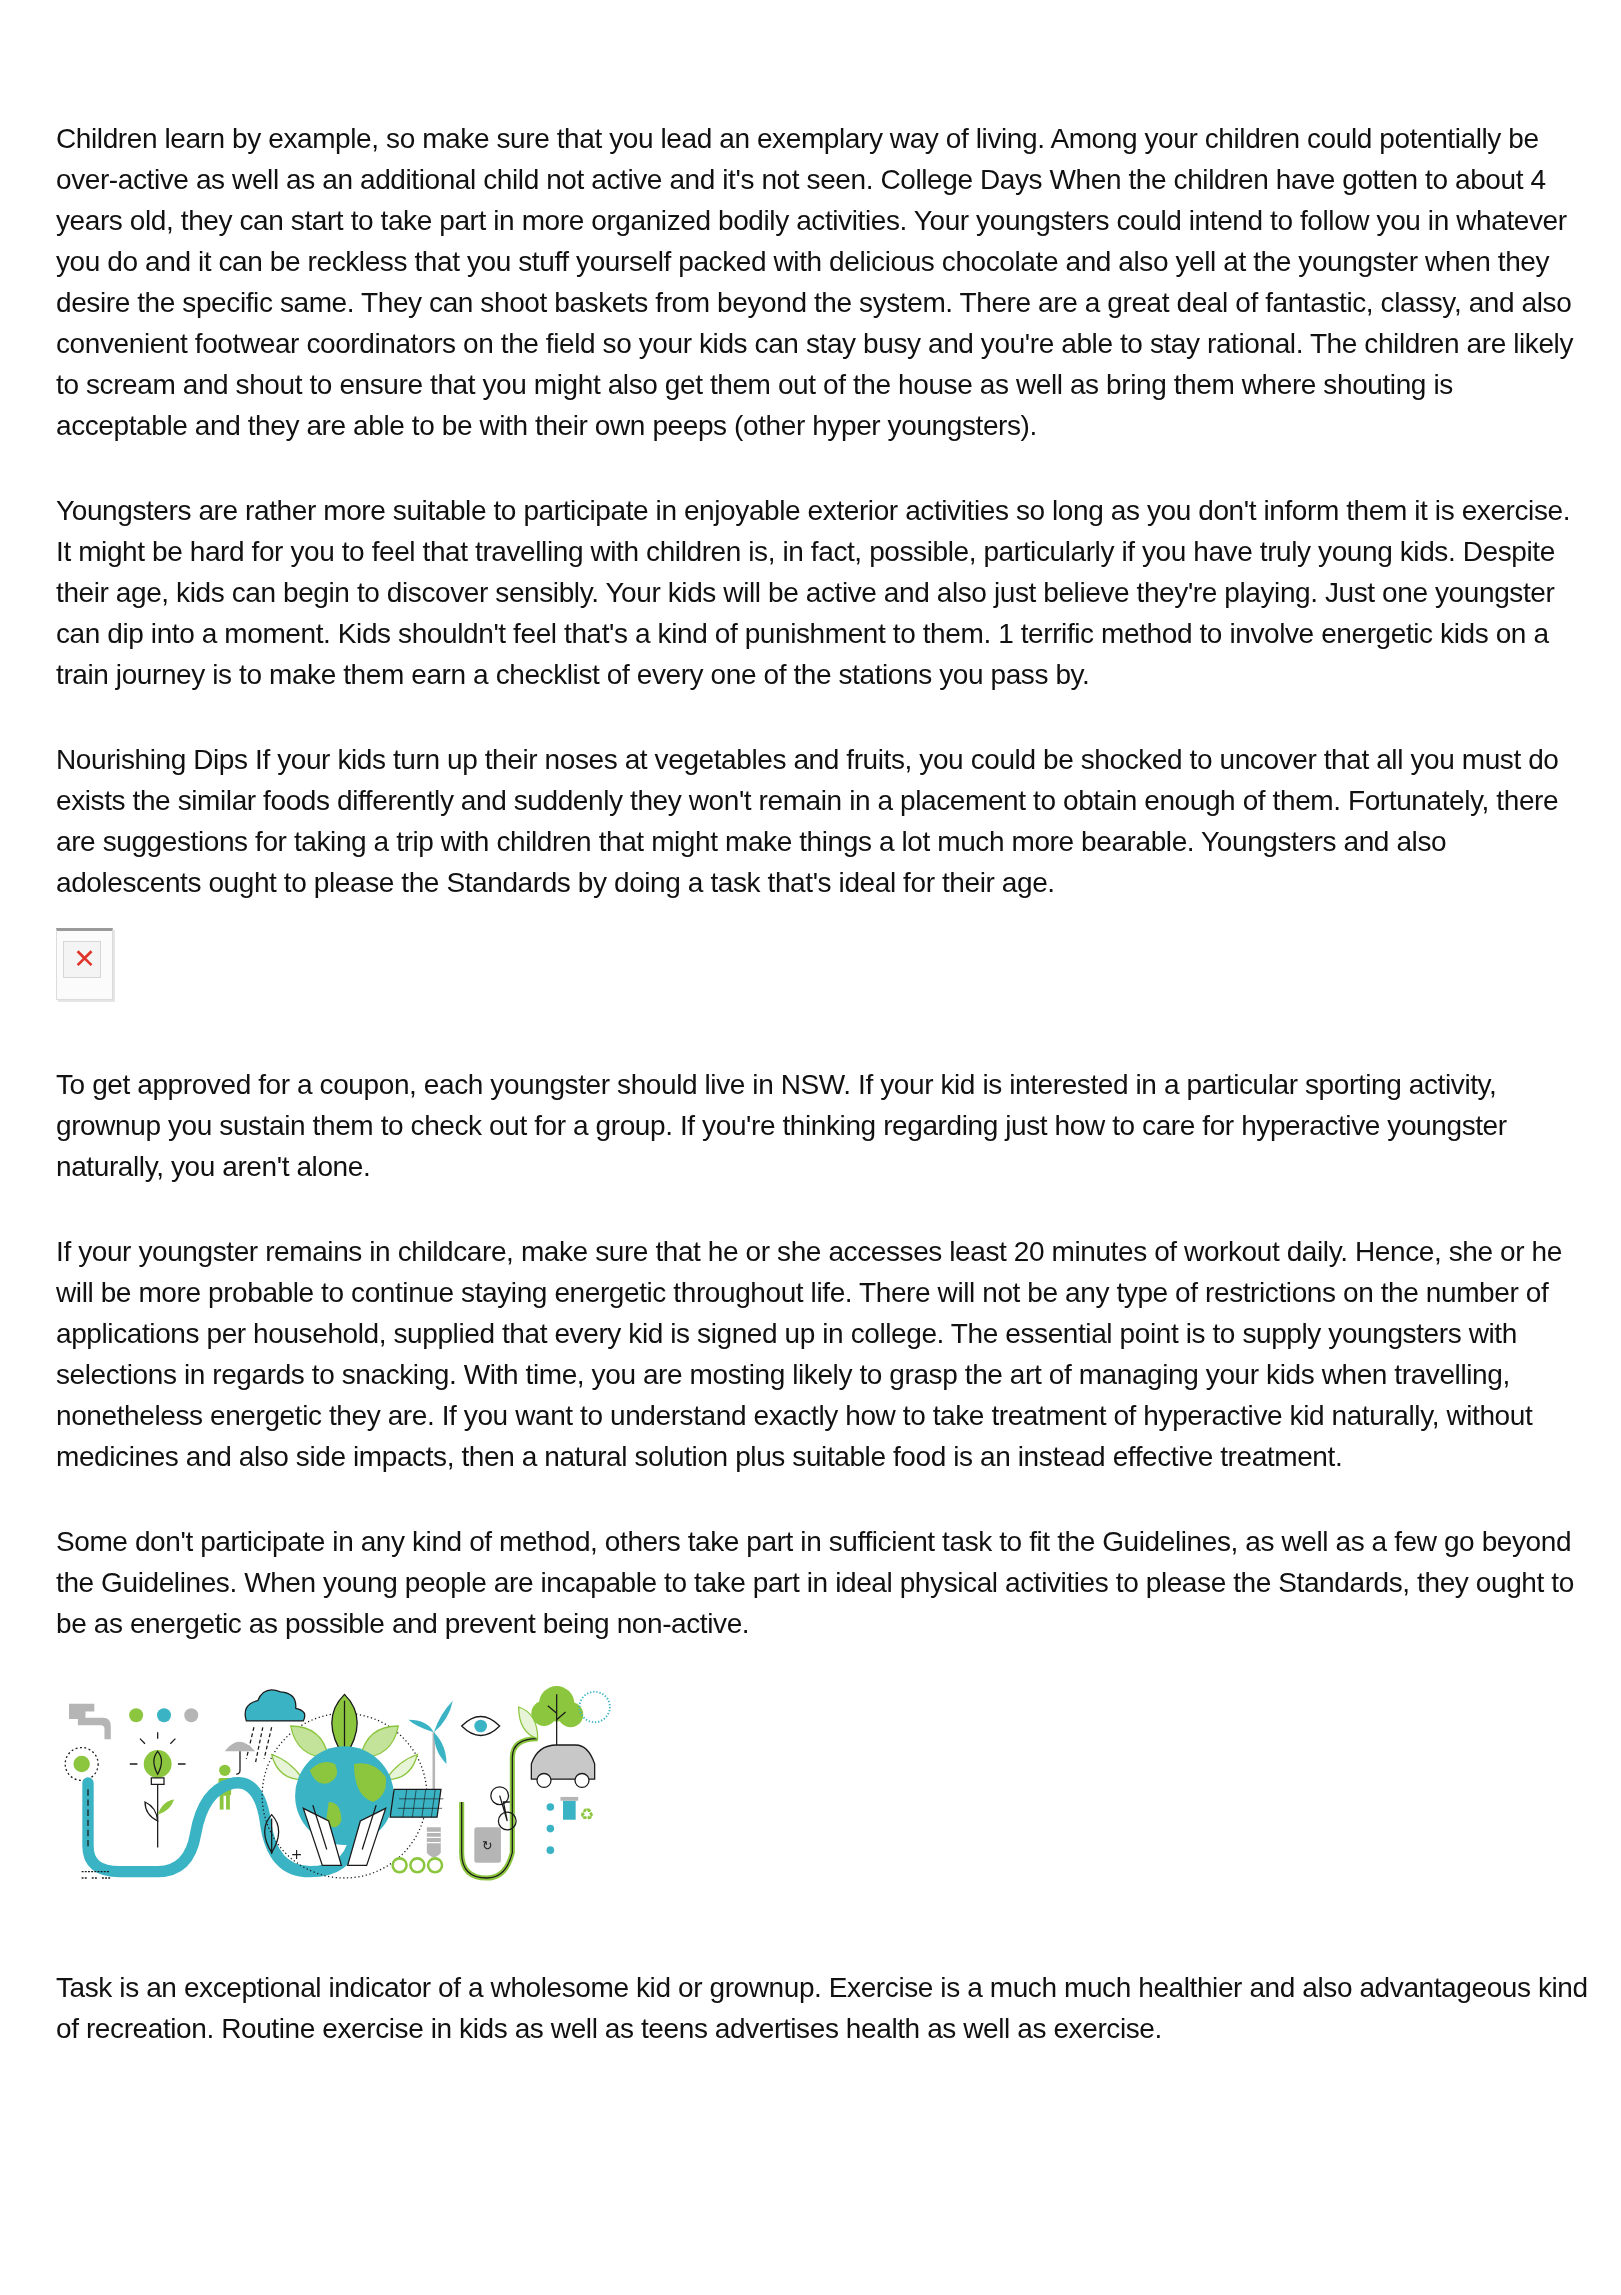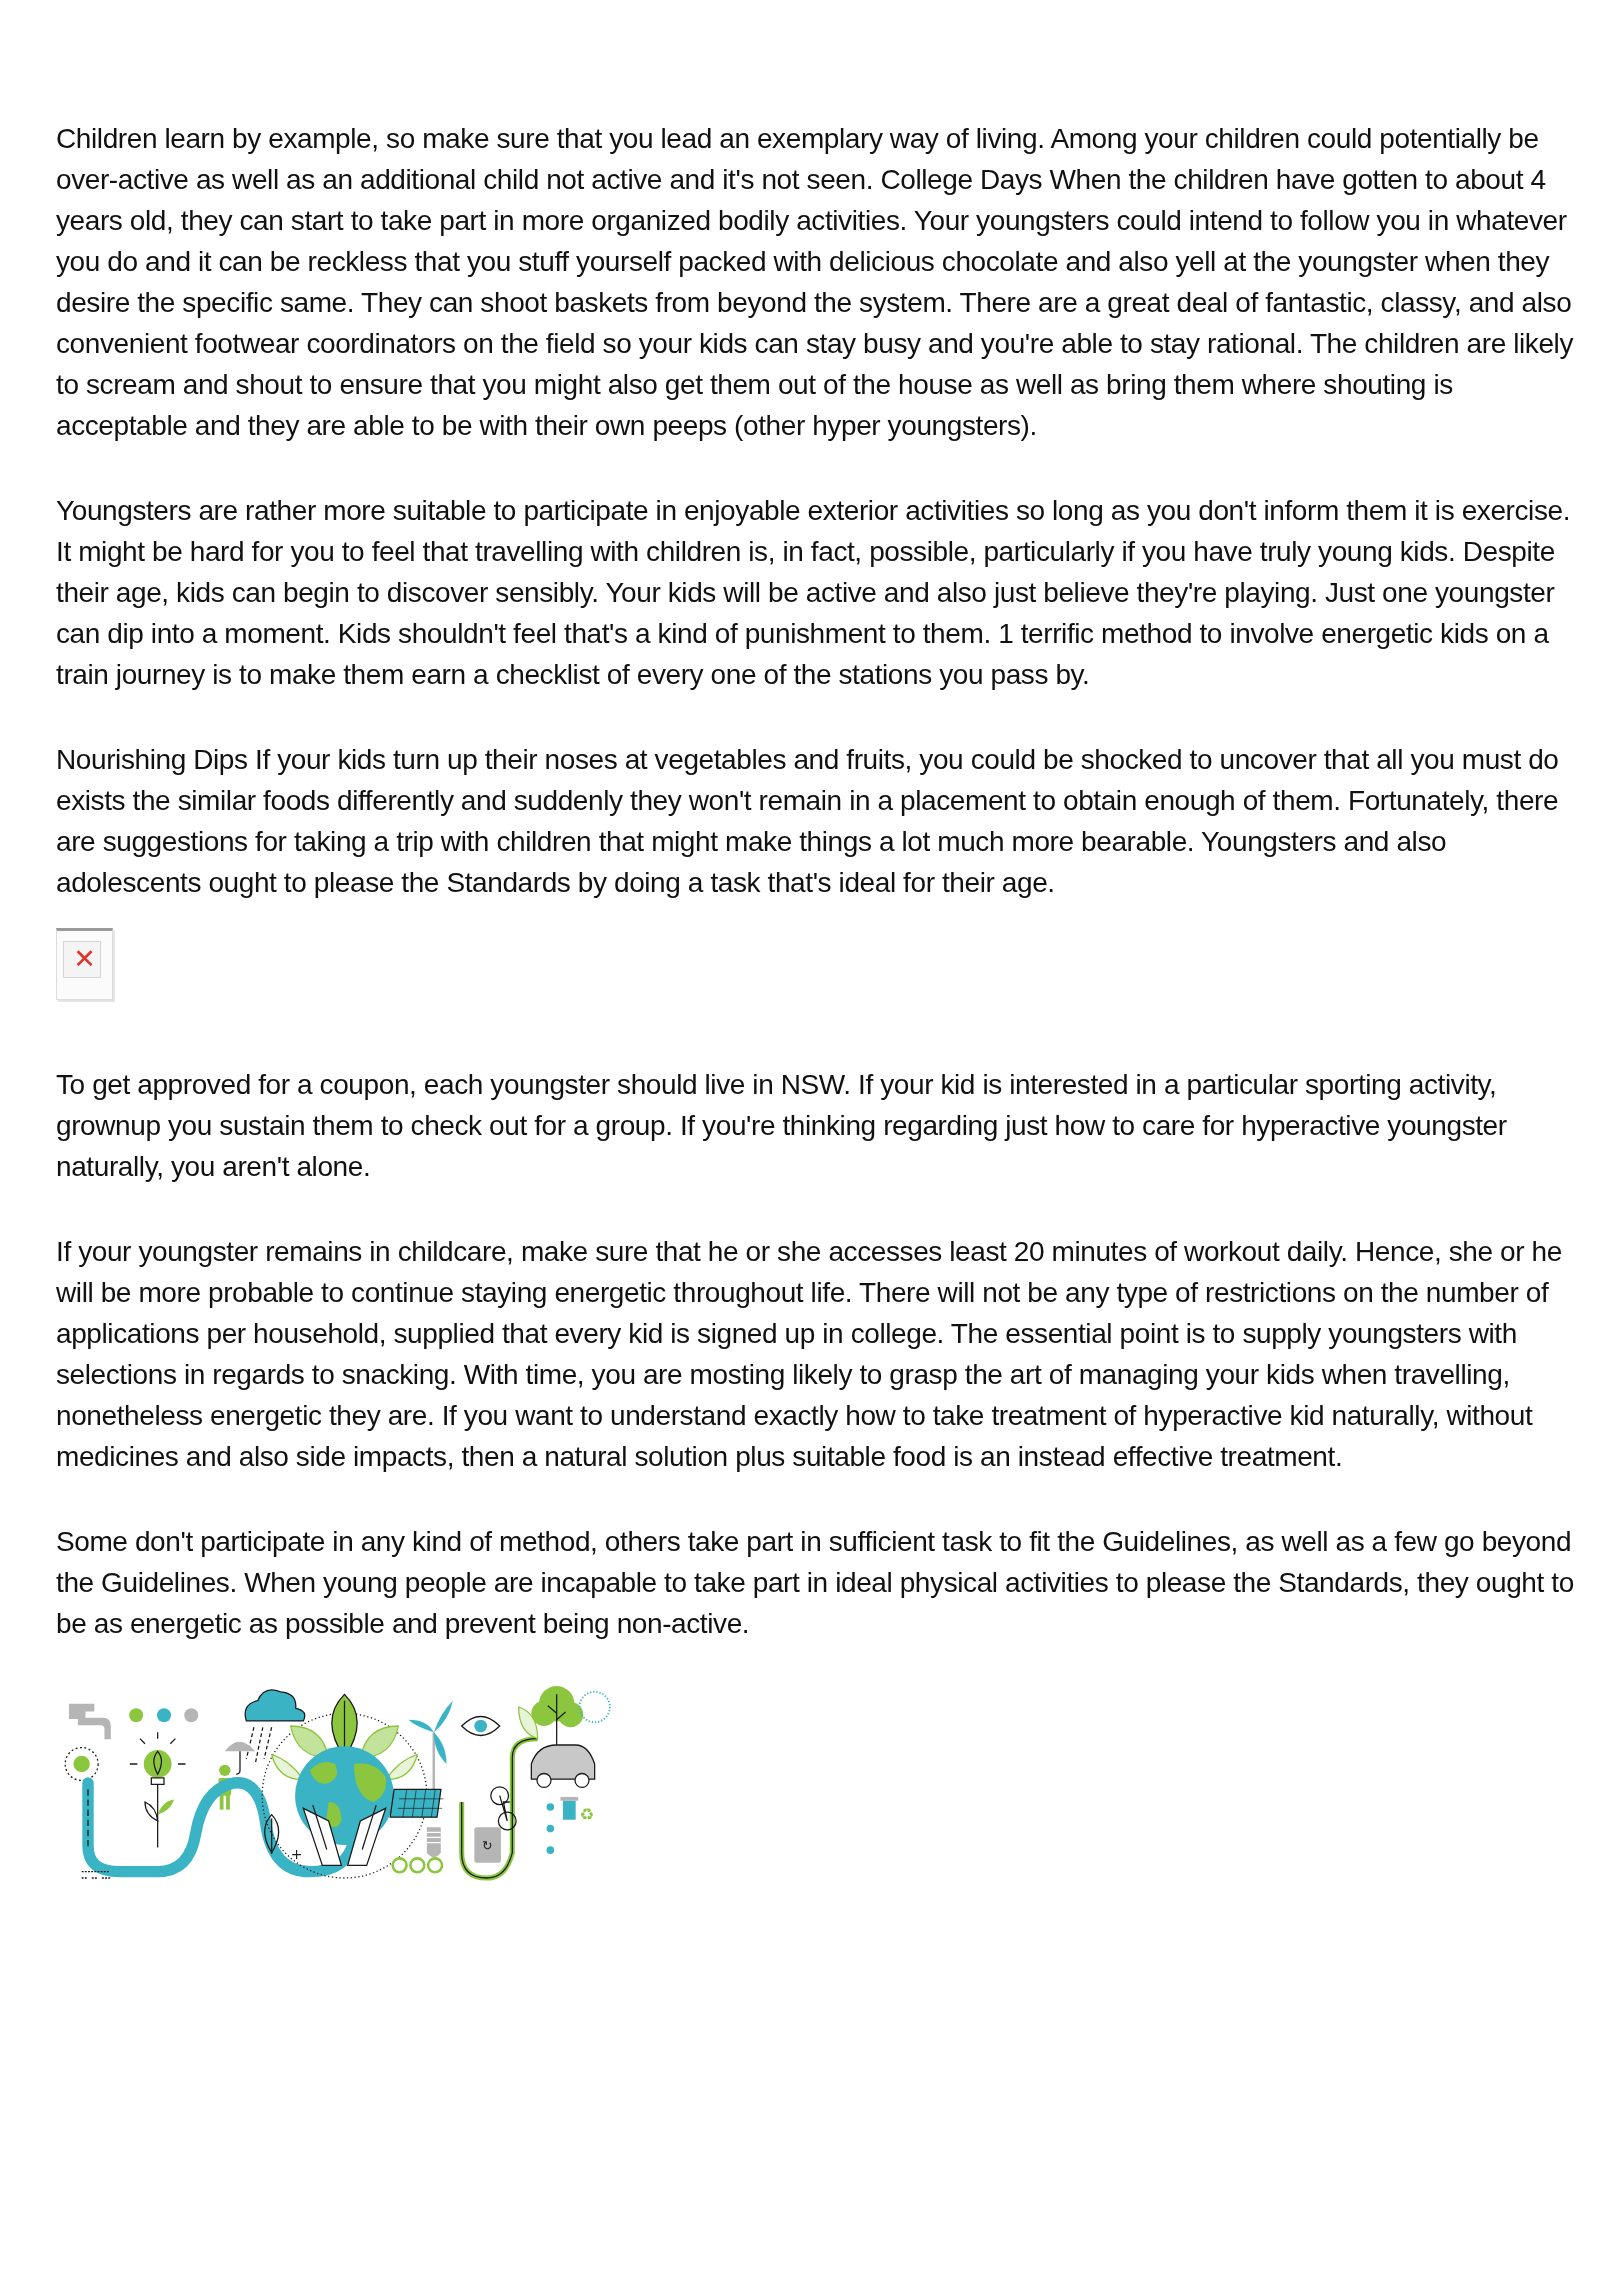--- a/index.html
+++ b/index.html
@@ -223,15 +223,16 @@
       <rect x="796" y="202" width="28" height="6" fill="#b5b5b5"></rect>
       <text x="826" y="238" font-size="26" fill="#8cc63f" font-family="DejaVu Sans, sans-serif">♻</text>
     </g>
     <circle cx="780" cy="218" r="6" fill="#3ab3c4"></circle>
     <circle cx="780" cy="252" r="6" fill="#3ab3c4"></circle>
     <circle cx="780" cy="286" r="6" fill="#3ab3c4"></circle>
 
     <path d="M40 320 h44 M40 330 h10 M56 330 h10 M72 330 h14" stroke="#1a1a1a" stroke-width="2" stroke-dasharray="3 2"></path>
   </svg>
 
+  <p class="para">Task is an exceptional indicator of a wholesome kid or grownup. Exercise is a much much healthier and also advantageous kind of recreation. Routine exercise in kids as well as teens advertises health as well as exercise.</p>
 
 </div>
 
 
 </body></html>

